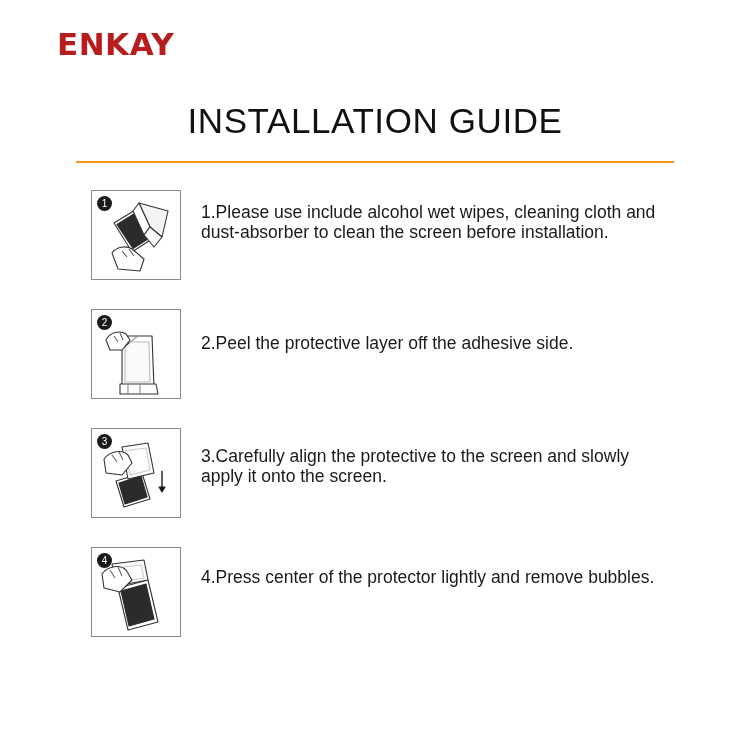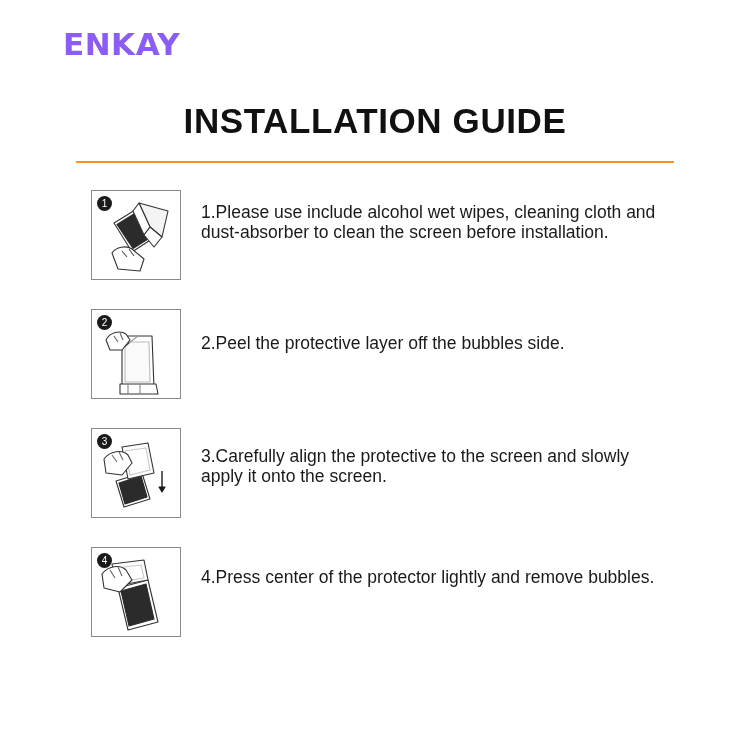--- a/index.html
+++ b/index.html
@@ -18,39 +18,39 @@
   .page {
     width: 750px;
     height: 750px;
     position: relative;
     box-sizing: border-box;
   }
 
   
   .brand {
     position: absolute;
-    left: 63px;
+    left: 57px;
     top: 26px;
     font-size: 31px;
     font-weight: bold;
     letter-spacing: 0.5px;
     font-family: "DejaVu Sans", sans-serif;
-    color: #8b5cf6;
+    color: #b91c1c;
     white-space: nowrap;
   }
 
   
   .title {
     position: absolute;
     left: 0;
     right: 0;
     top: 101px;
     text-align: center;
     font-size: 35px;
-    font-weight: bold;
+    font-weight: normal;
     letter-spacing: 0.6px;
     color: #111111;
     font-family: "Liberation Sans", sans-serif;
   }
   .rule {
     position: absolute;
     left: 76px;
     top: 161px;
     width: 598px;
     height: 2px;
@@ -174,21 +174,21 @@
 
             <path d="M14 30 C18 22, 28 20, 34 24 L38 30 L30 40 L18 40 Z" fill="#ffffff"></path>
             <path d="M22 26 L26 32 M28 23 L31 30" stroke="#666"></path>
 
             <path d="M28 74 L64 74 L66 84 L28 84 Z" fill="#ffffff"></path>
             <path d="M36 74 L36 84 M48 74 L48 84" stroke="#888"></path>
           </g>
         </svg>
       </div>
       <div class="step-text">
-        <span class="num">2.</span><span class="body">Peel the protective layer off the bubbles side.</span>
+        <span class="num">2.</span><span class="body">Peel the protective layer off the adhesive side.</span>
       </div>
     </div>
 
     <div class="step" id="step-3">
       <div class="step-icon">
         <div class="step-num">3</div>
         <svg class="ill" viewBox="0 0 90 90">
           <g stroke="#333" fill="none" stroke-width="1.1" stroke-linejoin="round">
 
             <path d="M24 52 L50 44 L58 70 L32 78 Z" fill="#ffffff"></path>

